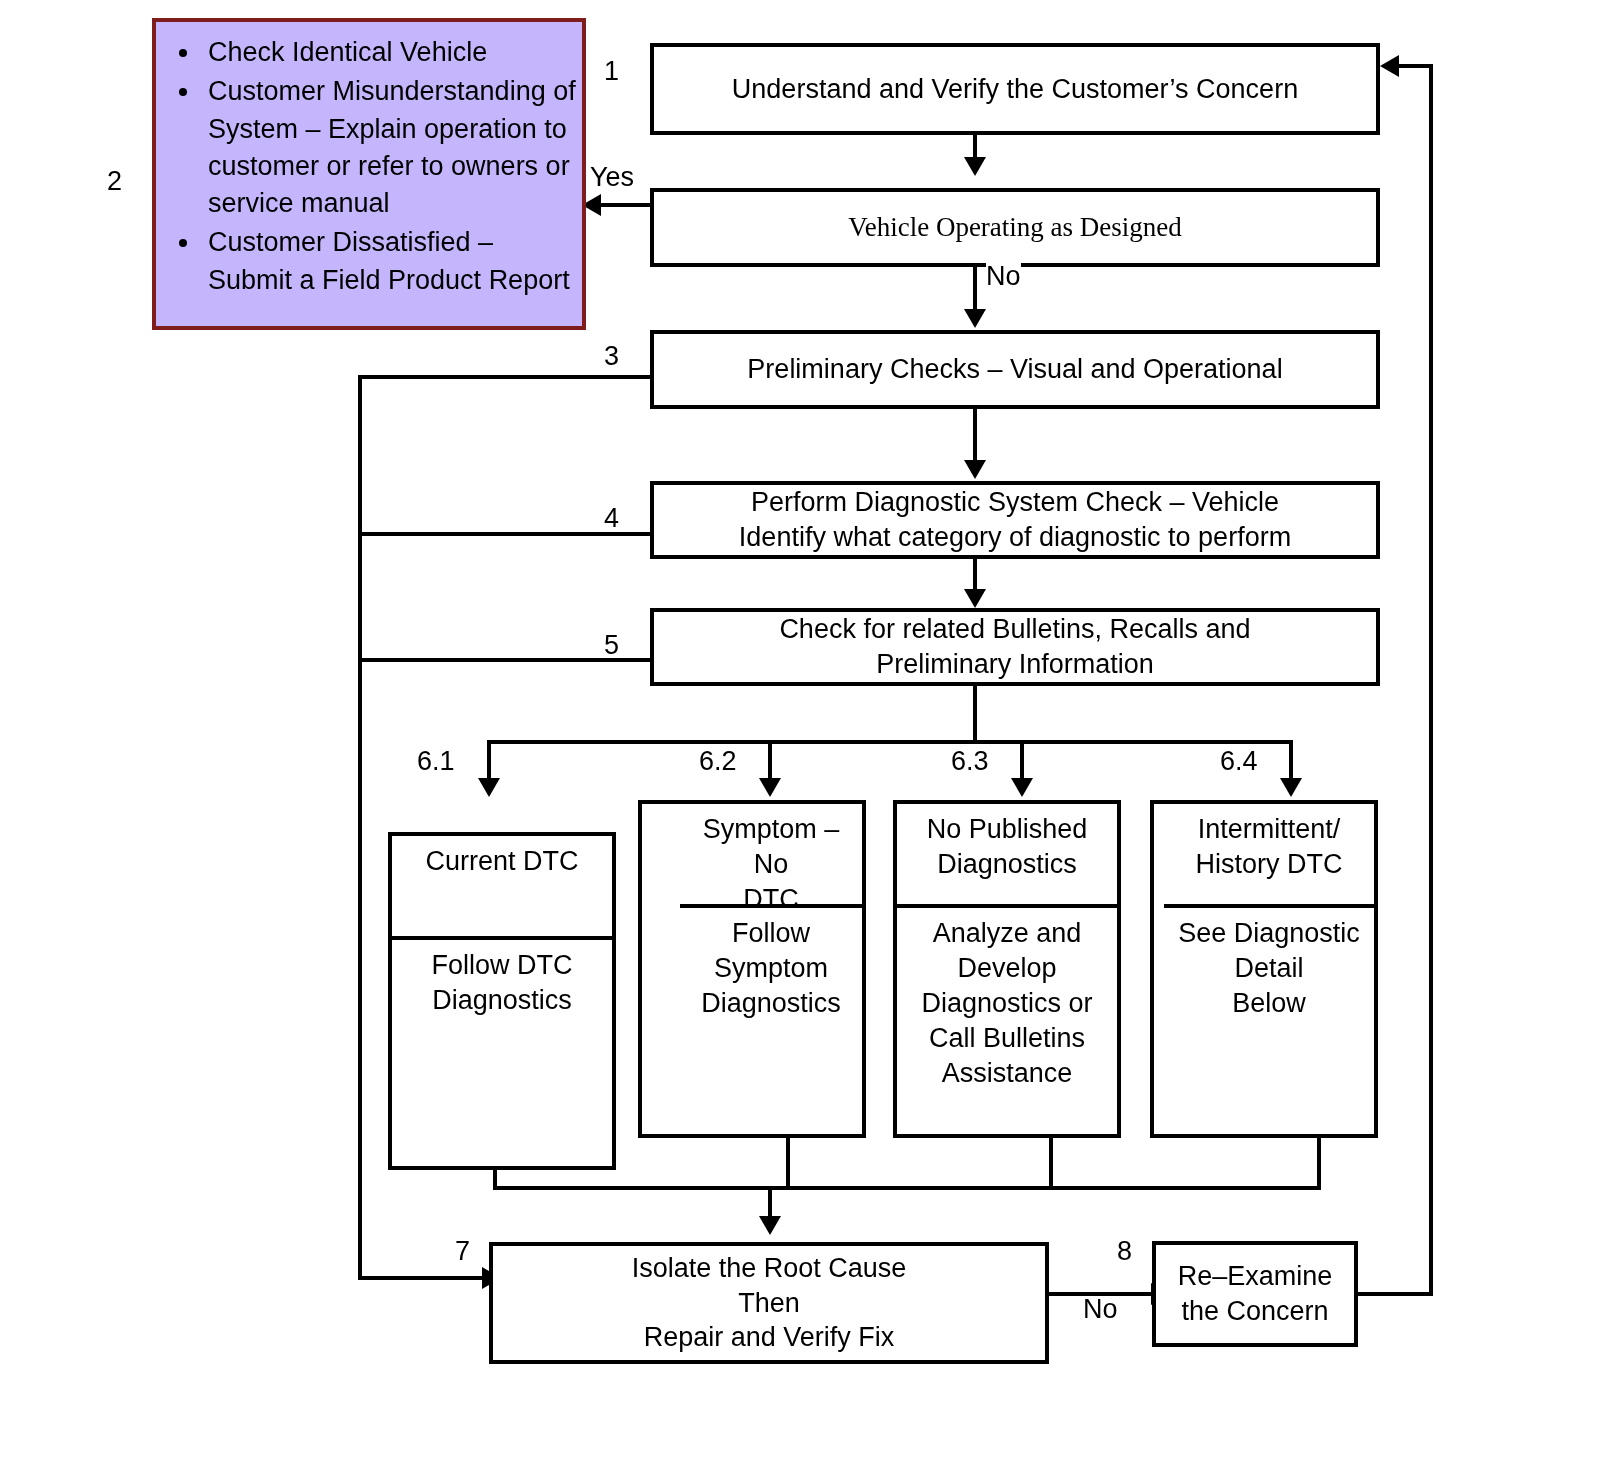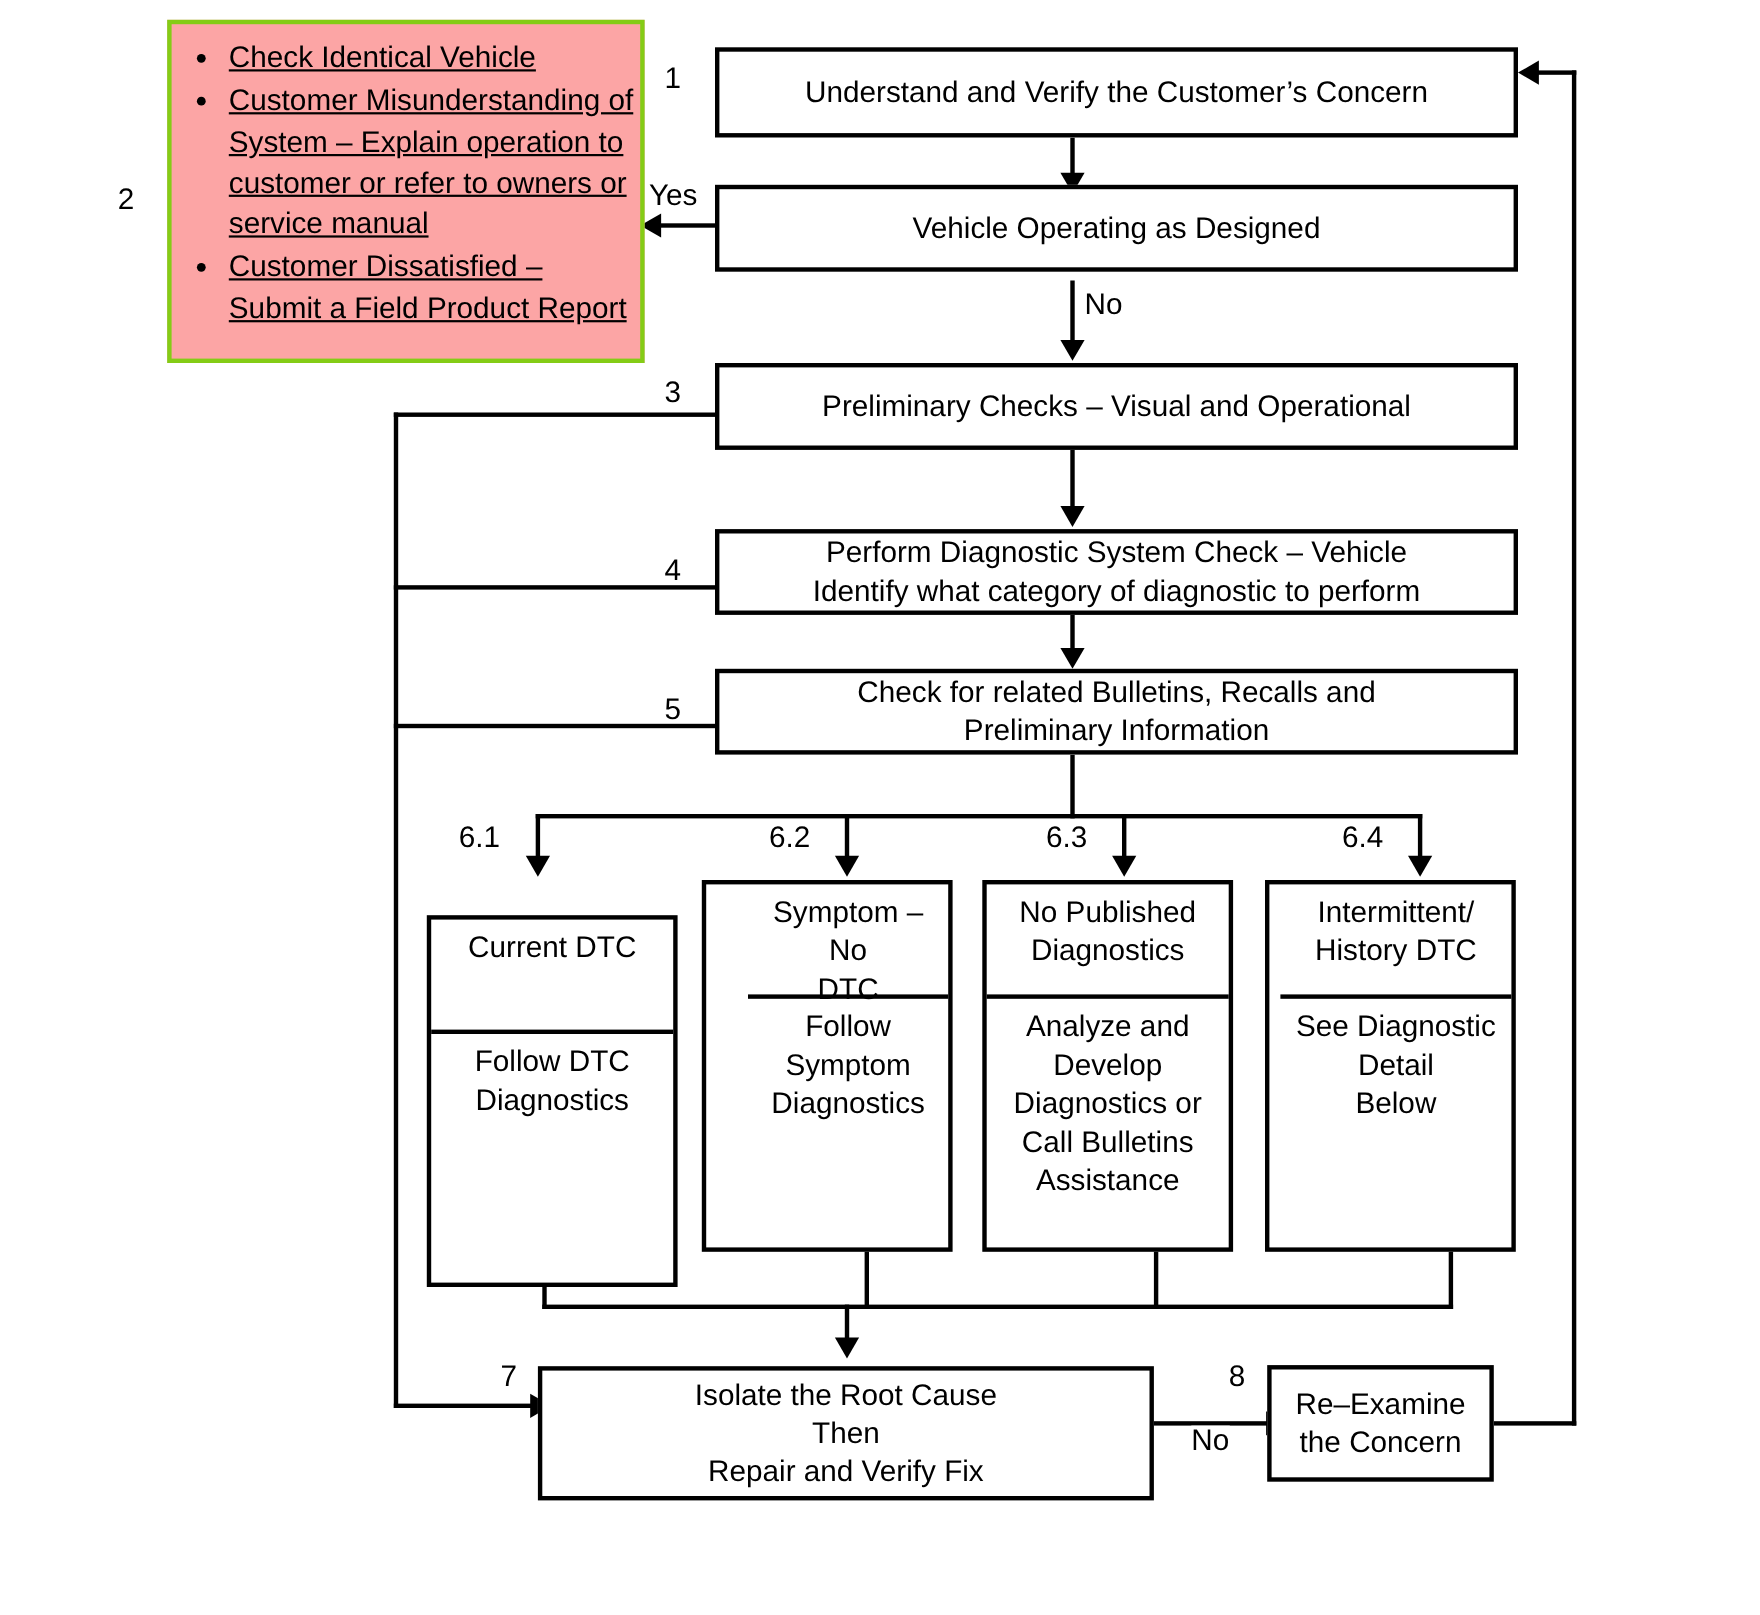--- a/index.html
+++ b/index.html
@@ -69,24 +69,23 @@
   }
   .split-cell-text {
     width: 100%;
     padding: 0 8px;
     box-sizing: border-box;
     white-space: pre-line;
   }
   .bullet-box {
     position: absolute;
     box-sizing: border-box;
-    border: 4px solid #84cc16;
-    background: #fca5a5;
+    border: 4px solid #7f1d1d;
+    background: #c4b5fd;
     z-index: 3;
-    text-decoration: underline;
   }
   .bullet-box ul {
     margin: 12px 0 0 0;
     padding-left: 46px;
     font-size: 27px;
     line-height: 1.38;
   }
   .bullet-box li {
     margin-bottom: 2px;
     padding-left: 6px;
@@ -154,28 +153,28 @@
   <div class="step-label" style="left:107px; top:168px;">2</div>
   <div class="bullet-box" style="left:152px; top:18px; width:434px; height:312px;">
     <ul>
       <li>Check Identical Vehicle</li>
       <li>Customer Misunderstanding of System – Explain operation to customer or refer to owners or service manual</li>
       <li>Customer Dissatisfied – Submit a Field Product Report</li>
     </ul>
   </div>
 
   <div class="step-label" style="left:604px; top:58px;">1</div>
-  <div class="box" style="left:650px; top:43px; width:730px; height:82px;">
+  <div class="box" style="left:650px; top:43px; width:730px; height:92px;">
     <div class="box-text">Understand and Verify the Customer’s Concern</div>
   </div>
 
   <div class="vline" style="left:973px; top:125px; height:34px;"></div>
   <div class="arrow-down" style="left:964px; top:157px;"></div>
 
-  <div class="box" style="left:650px; top:168px; width:730px; height:79px;">
+  <div class="box" style="left:650px; top:188px; width:730px; height:79px;font-family:Liberation Serif, serif;">
     <div class="box-text">Vehicle Operating as Designed</div>
   </div>
 
   <div class="edge-label" style="left:590px; top:164px;">Yes</div>
   <div class="hline" style="left:600px; top:203px; width:52px;"></div>
   <div class="arrow-left" style="left:582px; top:194px;"></div>
 
   <div class="edge-label" style="left:986px; top:263px;">No</div>
   <div class="vline" style="left:973px; top:255px; height:56px;"></div>
   <div class="arrow-down" style="left:964px; top:309px;"></div>

